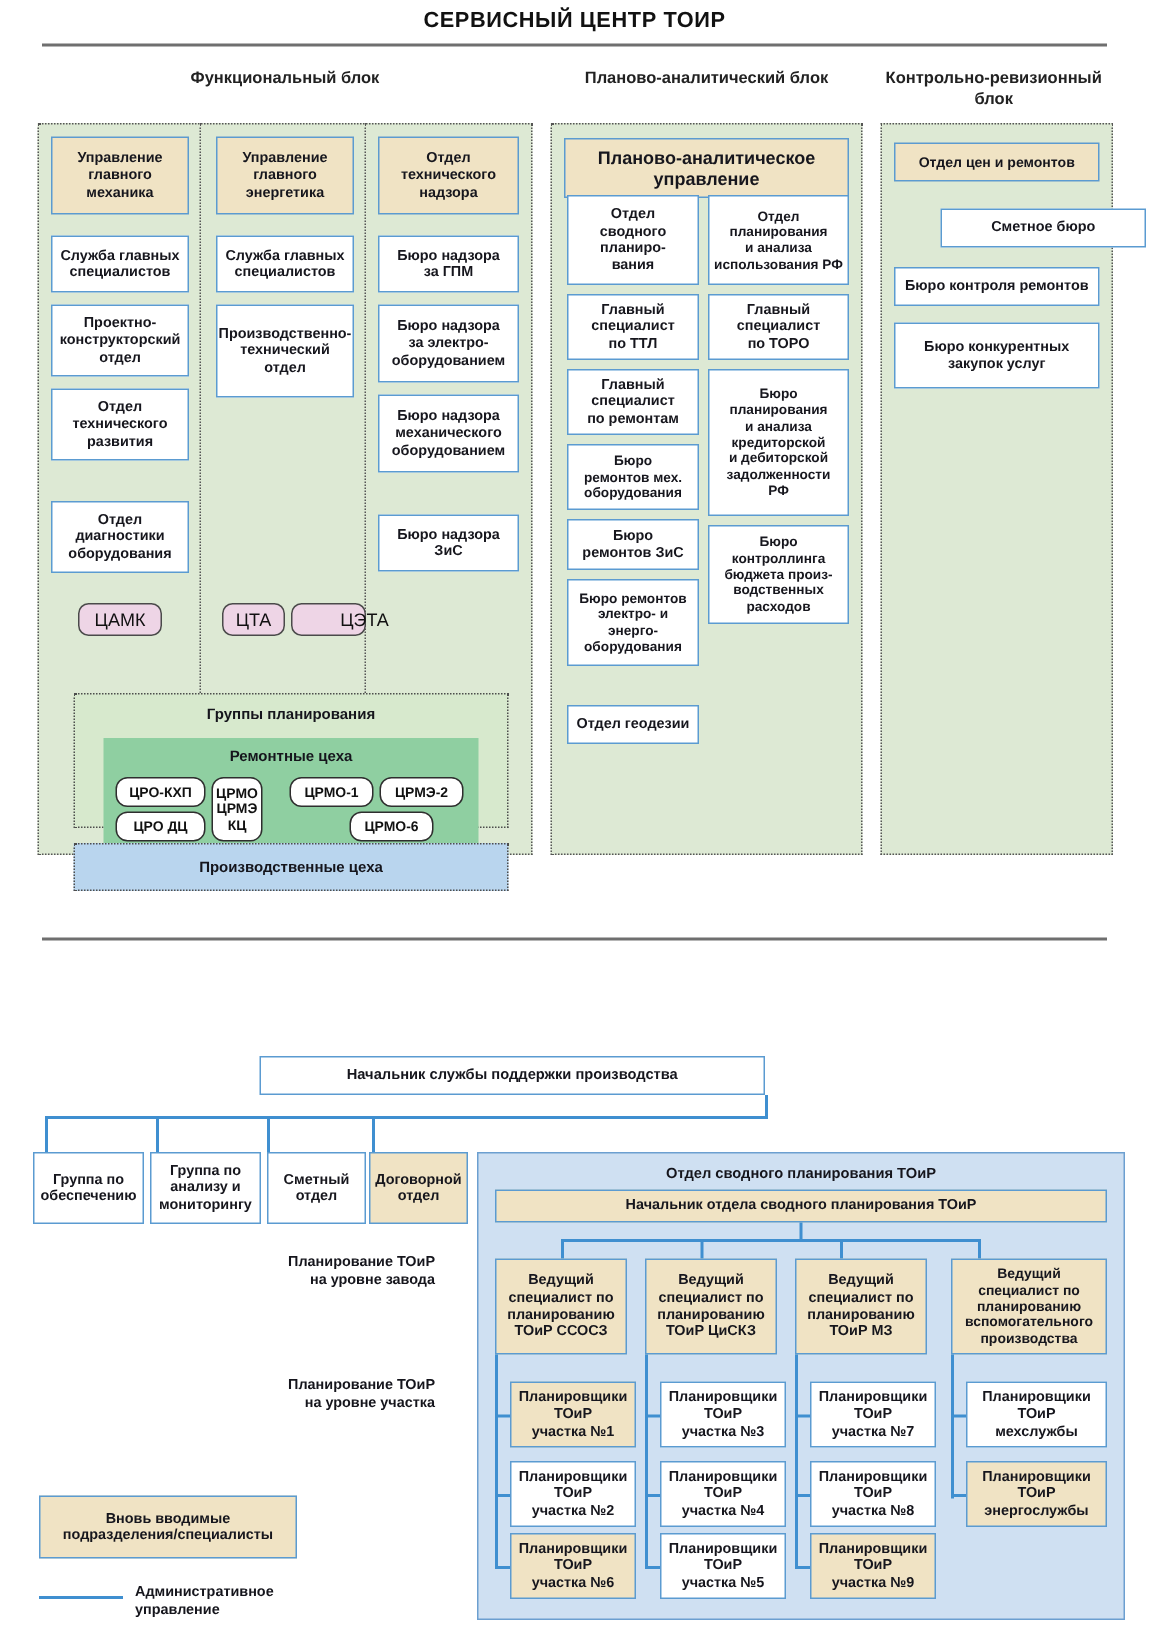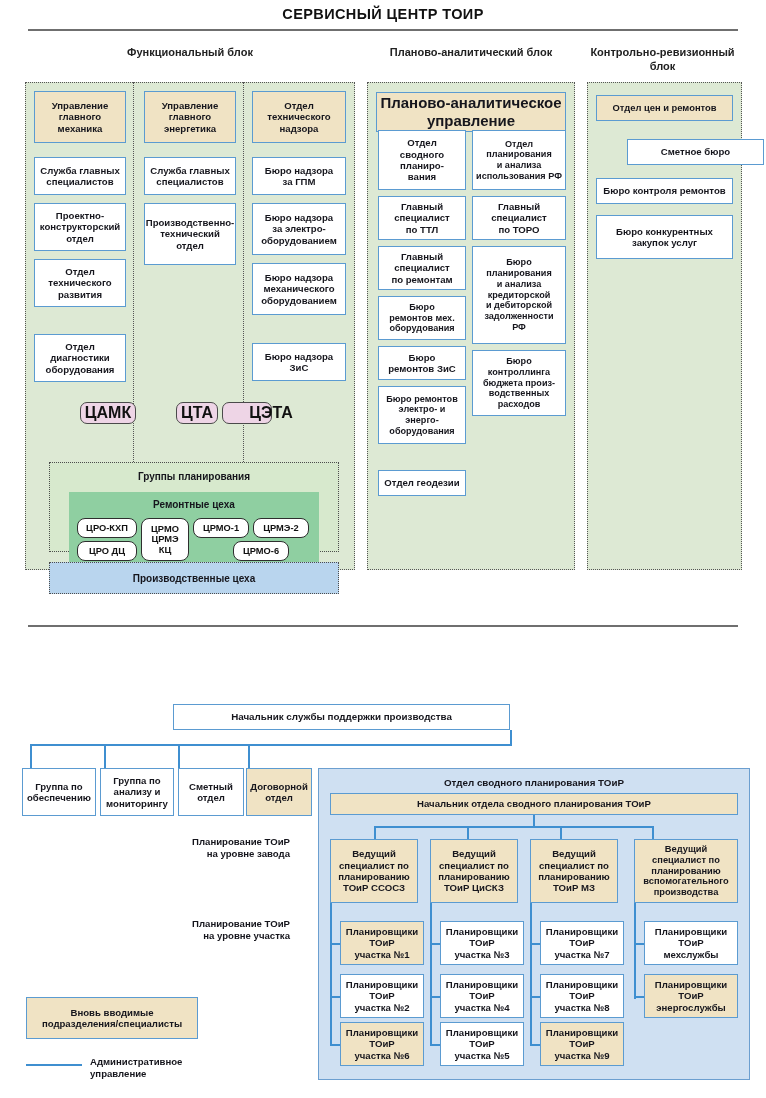--- a/index.html
+++ b/index.html
@@ -54,21 +54,21 @@
   }
   .box.head { background:#f0e3c4; }
   .box.tan  { background:#f0e3c4; }
 
   .pill {
     position:absolute;
     background:#eed5e6;
     border:1.4px solid #4a4a4a;
     border-radius:7px;
     display:flex; align-items:center; justify-content:center;
-    font-size:16px; font-weight:bold; color:#111;margin-left:28px;
+    font-size:12px; font-weight:normal; color:#111;
   }
 
   .rpill {
     position:absolute;
     background:#ffffff;
     border:1.3px solid #2e2e2e;
     border-radius:8px;
     display:flex; align-items:center; justify-content:center;
     text-align:center;
     font-size:9.3px; font-weight:bold; color:#111; line-height:1.12;
@@ -154,27 +154,27 @@
 <div class="grp-label" style="left:49px; top:471px; width:290px;">Группы планирования</div>
 
 <div class="grp-rem" style="left:69px; top:492px; width:250px; height:78px;"></div>
 <div class="grp-label" style="left:69px; top:499px; width:250px;">Ремонтные цеха</div>
 
 <div class="grp-prod" style="left:49px; top:562px; width:290px; height:32px;"></div>
 <div class="grp-label" style="left:49px; top:573px; width:290px;">Производственные цеха</div>
 
 <div class="rpill" style="left:77px; top:518px; width:60px; height:20px;">ЦРО-КХП</div>
 <div class="rpill" style="left:77px; top:541px; width:60px; height:20px;">ЦРО ДЦ</div>
-<div class="rpill" style="left:141px; top:518px; width:48px; height:43px;">ЦРМО<br>ЦРМЭ<br>КЦ</div>
+<div class="rpill" style="left:141px; top:518px; width:34px; height:43px;">ЦРМО<br>ЦРМЭ<br>КЦ</div>
 <div class="rpill" style="left:193px; top:518px; width:56px; height:20px;">ЦРМО-1</div>
 <div class="rpill" style="left:193px; top:541px; width:56px; height:20px;margin-left:40px;">ЦРМО-6</div>
 <div class="rpill" style="left:253px; top:518px; width:56px; height:20px;">ЦРМЭ-2</div>
 
 <div class="dblock" style="left:367px; top:82px; width:208px; height:488px;"></div>
-<div class="box head" style="left:376px; top:92px; width:190px; height:40px; font-size:15px;">Планово-аналитическое управление</div>
+<div class="box head" style="left:376px; top:92px; width:190px; height:40px; font-size:12px;">Планово-аналитическое управление</div>
 
 <div class="box" style="left:378px; top:130px; width:88px; height:60px;">Отдел<br>сводного<br>планиро-<br>вания</div>
 <div class="box" style="left:378px; top:196px; width:88px; height:44px;">Главный<br>специалист<br>по ТТЛ</div>
 <div class="box" style="left:378px; top:246px; width:88px; height:44px;">Главный<br>специалист<br>по ремонтам</div>
 <div class="box" style="left:378px; top:296px; width:88px; height:44px; font-size:9.1px;">Бюро<br>ремонтов мех.<br>оборудования</div>
 <div class="box" style="left:378px; top:346px; width:88px; height:34px;">Бюро<br>ремонтов ЗиС</div>
 <div class="box" style="left:378px; top:386px; width:88px; height:58px; font-size:9.1px;">Бюро ремонтов<br>электро- и<br>энерго-<br>оборудования</div>
 <div class="box" style="left:378px; top:470px; width:88px; height:26px;">Отдел геодезии</div>
 
 <div class="box" style="left:472px; top:130px; width:94px; height:60px; font-size:9.1px;">Отдел<br>планирования<br>и анализа<br>использования РФ</div>

